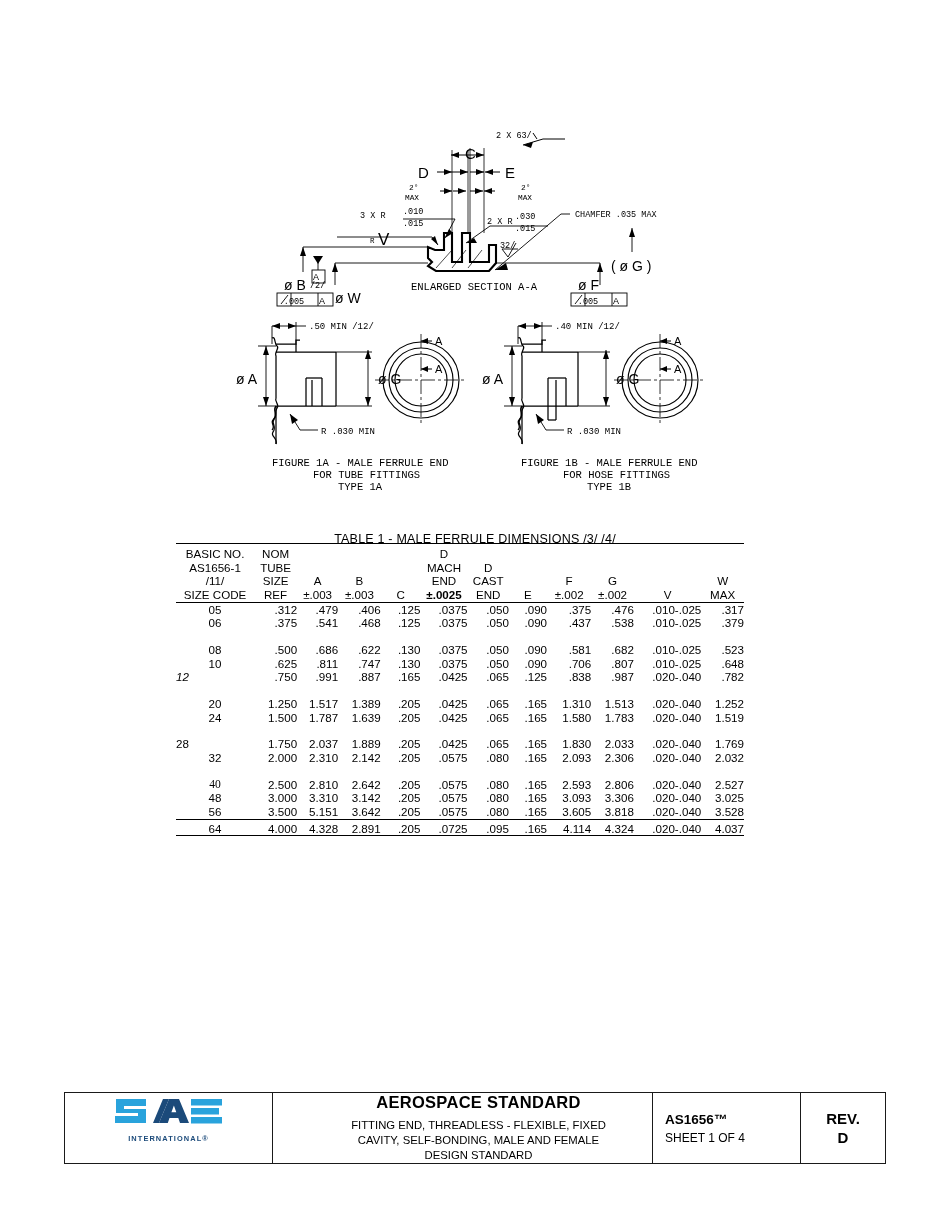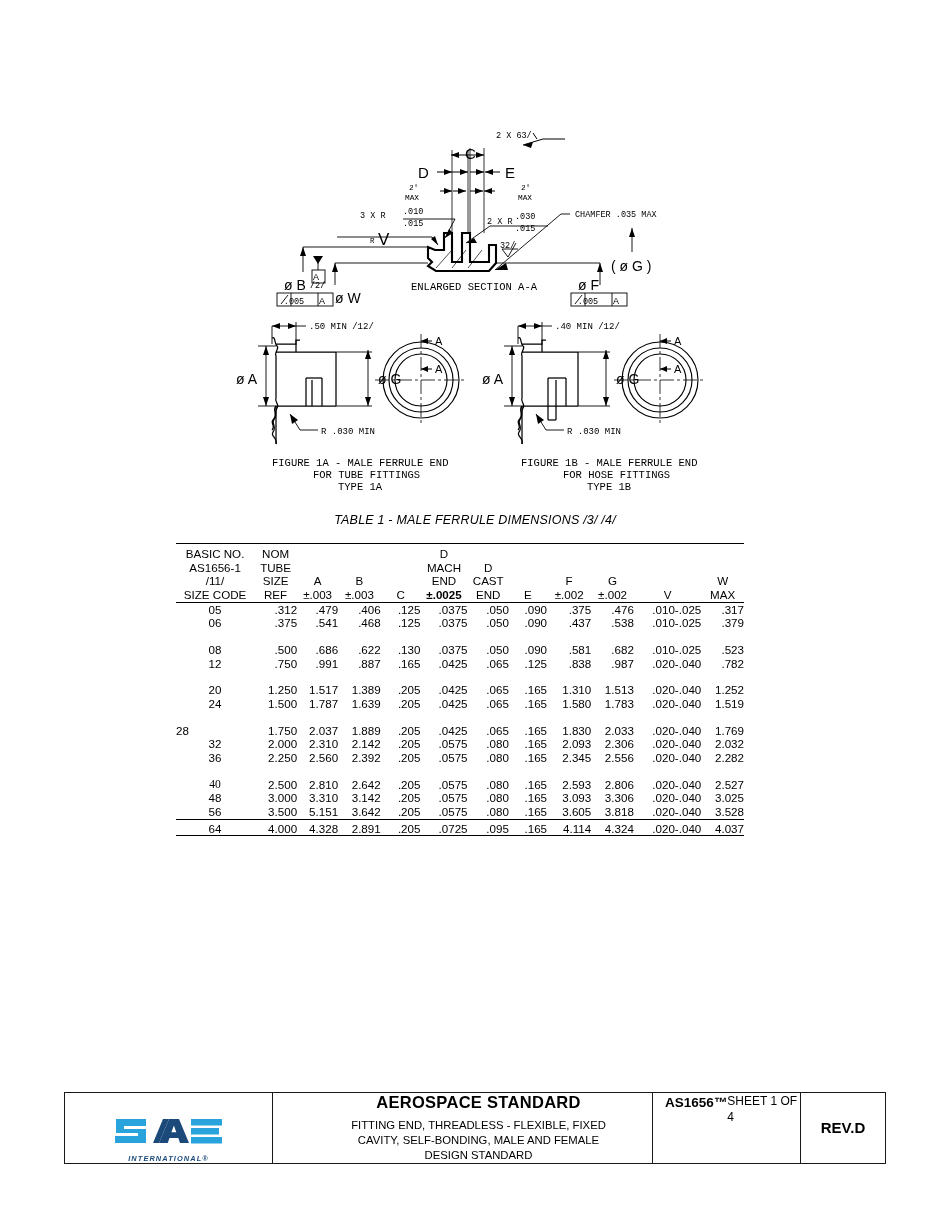--- a/index.html
+++ b/index.html
@@ -93,23 +93,22 @@
     border: 1.4px solid #1a1a1a;
     box-sizing: border-box;
     display: flex;
     background: #fff;
   }
   #footer-logo-cell {
     width: 208px;
     border-right: 1.4px solid #1a1a1a;
     box-sizing: border-box;
     display: flex;
-    align-items: flex-end;
+    align-items: flex-start;
     justify-content: center;
-    font-style: italic;
   }
   #footer-title-cell {
     flex: 1;
     box-sizing: border-box;
     border-right: 1.4px solid #1a1a1a;
     display: flex;
     flex-direction: column;
     align-items: center;
     justify-content: center;
     padding: 3px 6px 4px 6px;
@@ -131,37 +130,38 @@
     font-size: 11.3px;
     line-height: 1.32;
     text-align: center;
     margin-left: 32px;
   }
   #footer-doc-cell {
     width: 148px;
     box-sizing: border-box;
     border-right: 1.4px solid #1a1a1a;
     display: flex;
-    flex-direction: row;
+    flex-direction: column;
     justify-content: center;
     padding-left: 12px;
   }
   #footer-doc-id {
     font-size: 13.5px;
     font-weight: bold;
     line-height: 1.45;
   }
   #footer-sheet {
     font-size: 12px;
     line-height: 1.35;
   }
   #footer-rev-cell {
     width: 84px;
     box-sizing: border-box;
     display: flex;
+    flex-direction: column;
     align-items: center;
     justify-content: center;
     text-align: right;
   }
   #footer-rev-label {
     font-size: 15px;
     font-weight: bold;
     line-height: 1.28;
   }
   #footer-rev-value {
@@ -550,21 +550,21 @@
       <text x="567" y="434" font-size="9">R .030 MIN</text>
       <text x="674" y="345" font-size="11" font-family="'Liberation Sans', sans-serif">A</text>
       <text x="674" y="373" font-size="11" font-family="'Liberation Sans', sans-serif">A</text>
       <text x="521" y="466" font-size="10.5">FIGURE 1B - MALE FERRULE END</text>
       <text x="563" y="478" font-size="10.5">FOR HOSE FITTINGS</text>
       <text x="587" y="490" font-size="10.5">TYPE 1B</text>
     </g>
   </svg>
 </div>
 
-<div id="table-title" style="top:513px;font-style:italic;">TABLE 1 - MALE FERRULE DIMENSIONS /3/  /4/</div>
+<div id="table-title" style="top:532px;">TABLE 1 - MALE FERRULE DIMENSIONS /3/  /4/</div>
 
 <div id="dimension-table-wrap">
   <table class="dim">
     <colgroup>
       <col class="c0">
         <col class="c1">
         <col class="c2">
         <col class="c3">
       <col class="c4">
         <col class="c5">
@@ -676,21 +676,35 @@
           <td class="cell pad-r">.130</td>
           <td class="cell pad-r">.0375</td>
           <td class="cell pad-r">.050</td>
           <td class="cell pad-r">.090</td>
           <td class="cell pad-r">.581</td>
           <td class="cell pad-r">.682</td>
           <td class="cell vcol">.010-.025</td>
           <td class="cell pad-r">.523</td>
         </tr>
         <tr>
-          <td class="cell code" style="text-align: center;">12</td>
+          <td class="cell code" style="text-align: center;">10</td>
+          <td class="cell pad-r">.625</td>
+          <td class="cell pad-r">.811</td>
+          <td class="cell pad-r">.747</td>
+          <td class="cell pad-r">.130</td>
+          <td class="cell pad-r">.0375</td>
+          <td class="cell pad-r">.050</td>
+          <td class="cell pad-r">.090</td>
+          <td class="cell pad-r">.706</td>
+          <td class="cell pad-r">.807</td>
+          <td class="cell vcol">.010-.025</td>
+          <td class="cell pad-r">.648</td>
+        </tr>
+        <tr>
+          <td class="cell code" style="text-align: left; font-style: italic;">12</td>
           <td class="cell pad-r">.750</td>
           <td class="cell pad-r">.991</td>
           <td class="cell pad-r">.887</td>
           <td class="cell pad-r">.165</td>
           <td class="cell pad-r">.0425</td>
           <td class="cell pad-r">.065</td>
           <td class="cell pad-r">.125</td>
           <td class="cell pad-r">.838</td>
           <td class="cell pad-r">.987</td>
           <td class="cell vcol">.020-.040</td>
@@ -751,34 +765,20 @@
           <td class="cell pad-r">2.142</td>
           <td class="cell pad-r">.205</td>
           <td class="cell pad-r">.0575</td>
           <td class="cell pad-r">.080</td>
           <td class="cell pad-r">.165</td>
           <td class="cell pad-r">2.093</td>
           <td class="cell pad-r">2.306</td>
           <td class="cell vcol">.020-.040</td>
           <td class="cell pad-r">2.032</td>
         </tr>
-        <tr>
-          <td class="cell code" style="text-align: center;">36</td>
-          <td class="cell pad-r">2.250</td>
-          <td class="cell pad-r">2.560</td>
-          <td class="cell pad-r">2.392</td>
-          <td class="cell pad-r">.205</td>
-          <td class="cell pad-r">.0575</td>
-          <td class="cell pad-r">.080</td>
-          <td class="cell pad-r">.165</td>
-          <td class="cell pad-r">2.345</td>
-          <td class="cell pad-r">2.556</td>
-          <td class="cell vcol">.020-.040</td>
-          <td class="cell pad-r">2.282</td>
-        </tr>
         <tr class="spacer">
           <td colspan="12"></td>
         </tr>
         <tr>
           <td class="cell code" style="text-align: center; font-family: Liberation Serif, serif;">40</td>
           <td class="cell pad-r">2.500</td>
           <td class="cell pad-r">2.810</td>
           <td class="cell pad-r">2.642</td>
           <td class="cell pad-r">.205</td>
           <td class="cell pad-r">.0575</td>

